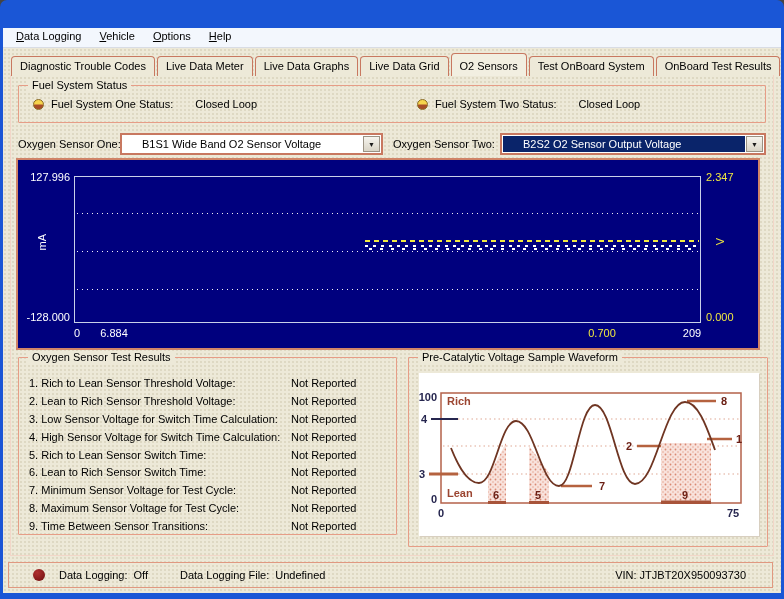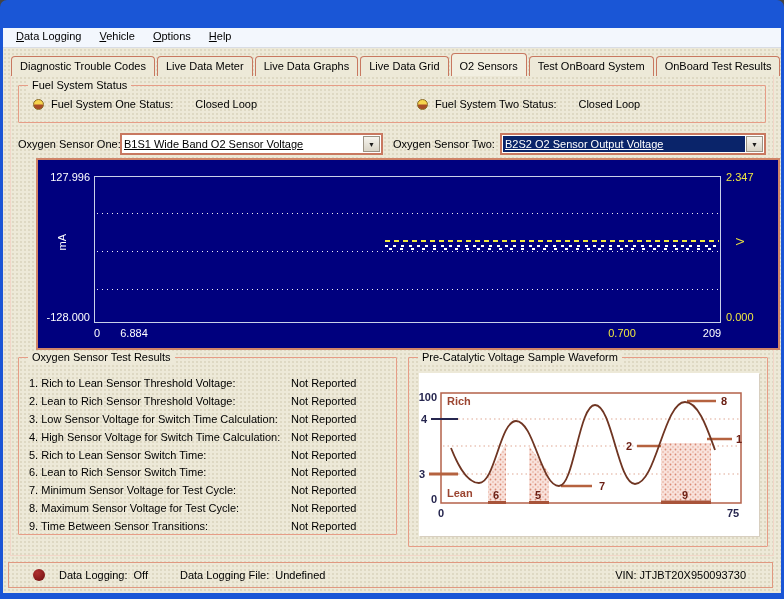--- a/index.html
+++ b/index.html
@@ -65,30 +65,30 @@
     background: linear-gradient(180deg,#F6D44C 42%,#A84C28 58%);
     border:1px solid #8A6A20;
   }
   .status-text { display:flex; gap:22px; }
   
   .combo-label { position:absolute; top:90px; }
   .combo {
     position:absolute; top:85px; height:22px; border:2px solid #C87860;
     background:#fff; display:flex; align-items:stretch; cursor:pointer;
   }
-  .combo-value { flex:1; display:flex; align-items:center; padding-left:2px; white-space:nowrap; overflow:hidden;text-decoration:underline; }
+  .combo-value { flex:1; display:flex; align-items:center; padding-left:20px; white-space:nowrap; overflow:hidden; }
   .combo-value.selected { background:#0A246A; color:#fff; margin:1px 0 1px 1px; }
   .combo-btn {
     width:17px; margin:1px; border:1px solid #9A9284;
     background:linear-gradient(180deg,#F6F4EE,#D9D4C6);
     display:flex; align-items:center; justify-content:center; font-size:7px; color:#1a1a1a;
   }
   
   .graph-panel {
-    position:absolute; left:33px; top:110px; width:744px; height:192px;
+    position:absolute; left:13px; top:110px; width:744px; height:192px;
     background:#00007E; border:2px solid #D08468;
   }
   .plot { position:absolute; left:56px; top:16px; width:627px; height:147px; border:1px solid #C8D0E8; }
   .gridline { position:absolute; left:2px; right:2px; height:1px;
     background:repeating-linear-gradient(90deg,rgba(255,255,255,.95) 0 1px,transparent 1px 5px); }
   .glabel { position:absolute; color:#fff; font-size:11px; white-space:nowrap; }
   .glabel.yellow { color:#F0E840; }
   .vert { writing-mode:vertical-rl; transform:rotate(180deg); }
   .trace { position:absolute; left:290px; right:1px; top:63px; }
   .trace .t-yellow { height:2px; background:repeating-linear-gradient(90deg,#F2EA40 0 5px,transparent 5px 9px); }

